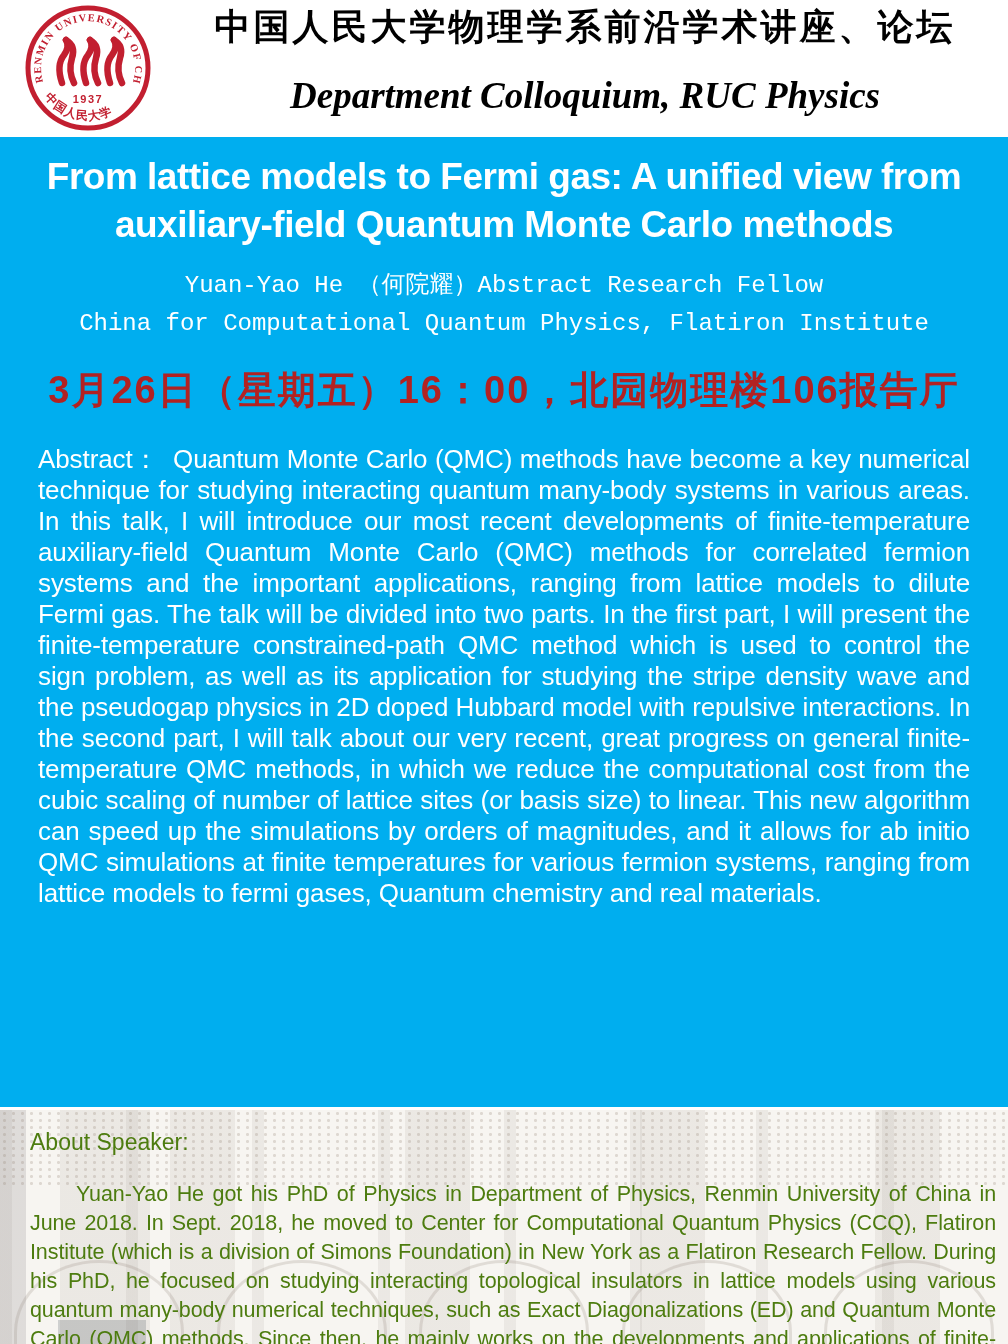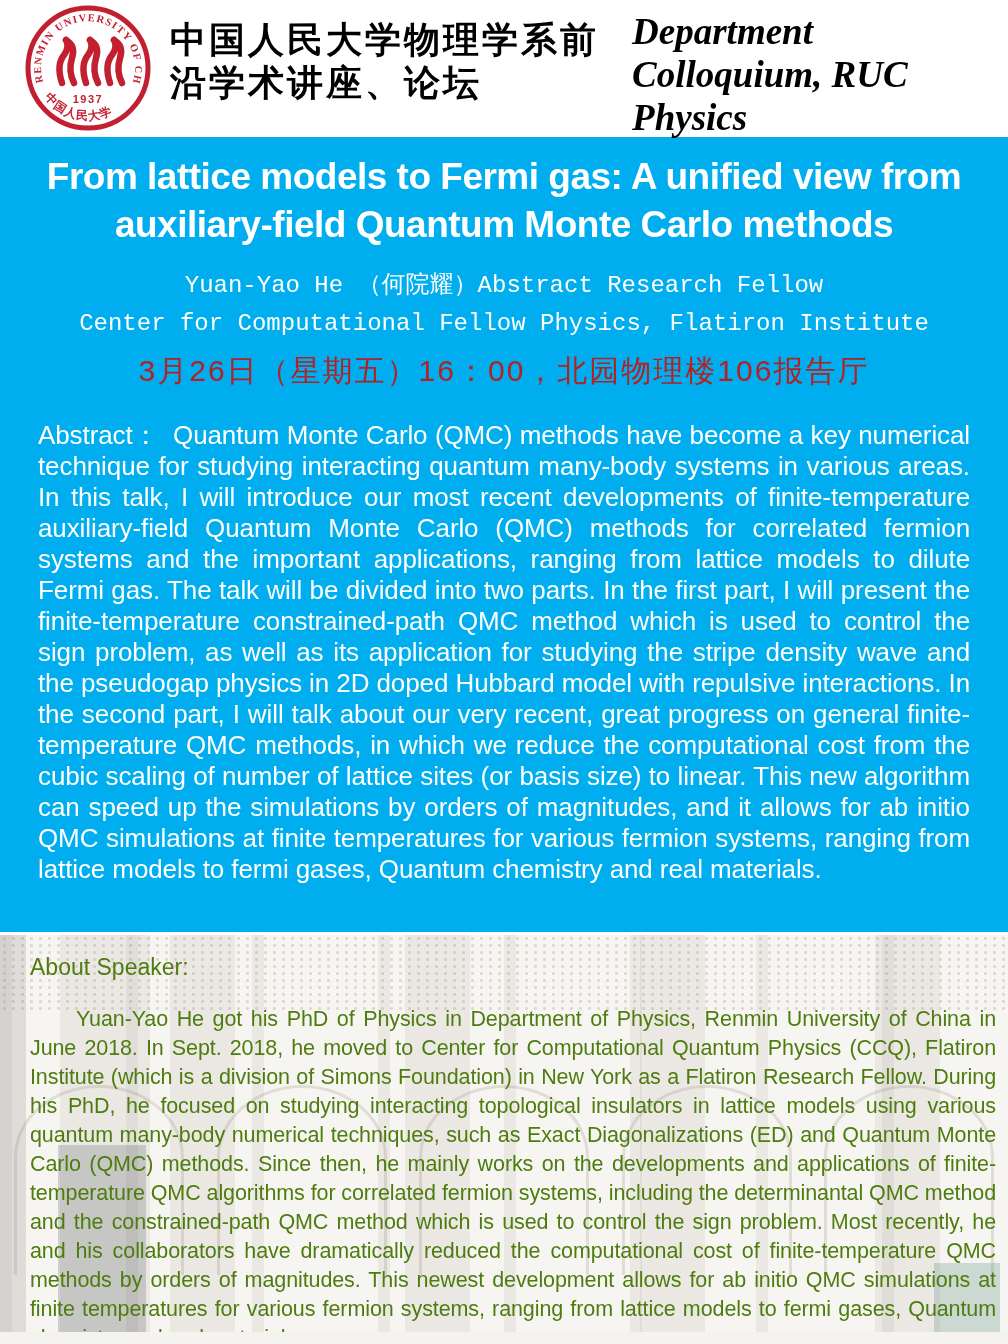--- a/index.html
+++ b/index.html
@@ -4,33 +4,33 @@
 <style>
   * { margin:0; padding:0; box-sizing:border-box; }
   html,body { width:1008px; }
   body { font-family:"Liberation Sans", sans-serif; background:#ffffff; }
   .poster { width:1008px; height:1344px; position:relative; overflow:hidden; background:#fff; }
 
   
   .header { height:137px; background:#ffffff; position:relative; }
   .seal { position:absolute; left:10px; top:3px; width:156px; height:131px; }
   .header-titles { position:absolute; left:170px; right:8px; top:0; height:122px;
-                   display:flex; flex-direction:row; justify-content:center; align-items:center; }
+                   display:flex; flex-direction:column; justify-content:center; align-items:center; }
   .title-zh { font-size:36px; font-weight:700; color:#000; letter-spacing:3px; line-height:1.2; }
   .title-en { font-family:"Liberation Serif", serif; font-style:italic; font-weight:700;
               font-size:37px; color:#000; margin-top:26px; }
 
   
-  .main { height:795px; background:#00AEEF; color:#fff; padding:16px 38px 0 38px; overflow:hidden; }
+  .main { height:970px; background:#00AEEF; color:#fff; padding:16px 38px 0 38px; overflow:hidden; }
   .talk-title { text-align:center; font-weight:700; font-size:37px; line-height:1.3;
                 letter-spacing:-0.5px; color:#fff; }
   .speaker-block { margin-top:22px; text-align:center;
                    font-family:"Liberation Mono","DejaVu Sans Mono", monospace; }
   .speaker-line { font-size:24px; line-height:30px; margin-top:8px; white-space:nowrap; color:#fff; }
-  .schedule { margin-top:12px; text-align:center; font-size:30px; font-weight:400;
+  .schedule { margin-top:26px; text-align:center; font-size:38px; font-weight:700;
               letter-spacing:2px; color:#B22222; }
   .abstract { margin-top:28px; font-size:26px; line-height:31px; text-align:justify;
               letter-spacing:-0.1px; color:#fff; }
   .abstract .abs-label { margin-right:14px; }
 
   
   .about { height:400px; position:relative; background:#f7f5f1; border-top:3px solid #ffffff; overflow:hidden; }
   .photo-layer { position:absolute; inset:0; pointer-events:none;
       background:
         linear-gradient(90deg, rgba(125,120,125,0.20) 0 26px, rgba(0,0,0,0) 26px 60px,
@@ -97,21 +97,21 @@
     </div>
   </div>
 
   <div class="main">
     <h1 class="talk-title">
       <div>From lattice models to Fermi gas: A unified view from</div>
       <div>auxiliary-field Quantum Monte Carlo methods</div>
     </h1>
     <div class="speaker-block">
       <div class="speaker-line">Yuan-Yao He （何院耀）Abstract Research Fellow</div>
-      <div class="speaker-line">Center for Computational Fellow Physics, Flatiron Institute</div>
+      <div class="speaker-line">China for Computational Quantum Physics, Flatiron Institute</div>
     </div>
     <div class="schedule">3月26日（星期五）16：00，北园物理楼106报告厅</div>
     <p class="abstract"><span class="abs-label">Abstract：</span><span>Quantum Monte Carlo (QMC) methods have become a key numerical technique for studying interacting quantum many-body systems in various areas. In this talk, I will introduce our most recent developments of finite-temperature auxiliary-field Quantum Monte Carlo (QMC) methods for correlated fermion systems and the important applications, ranging from lattice models to dilute Fermi gas. The talk will be divided into two parts. In the first part, I will present the finite-temperature constrained-path QMC method which is used to control the sign problem, as well as its application for studying the stripe density wave and the pseudogap physics in 2D doped Hubbard model with repulsive interactions. In the second part, I will talk about our very recent, great progress on general finite-temperature QMC methods, in which we reduce the computational cost from the cubic scaling of number of lattice sites (or basis size) to linear. This new algorithm can speed up the simulations by orders of magnitudes, and it allows for ab initio QMC simulations at finite temperatures for various fermion systems, ranging from lattice models to fermi gases, Quantum chemistry and real materials.</span></p>
   </div>
 
   <div class="about">
     <div class="photo-layer"></div>
     <div class="brick-strip"></div>
     <div class="arches">
       <div class="arch"></div>

